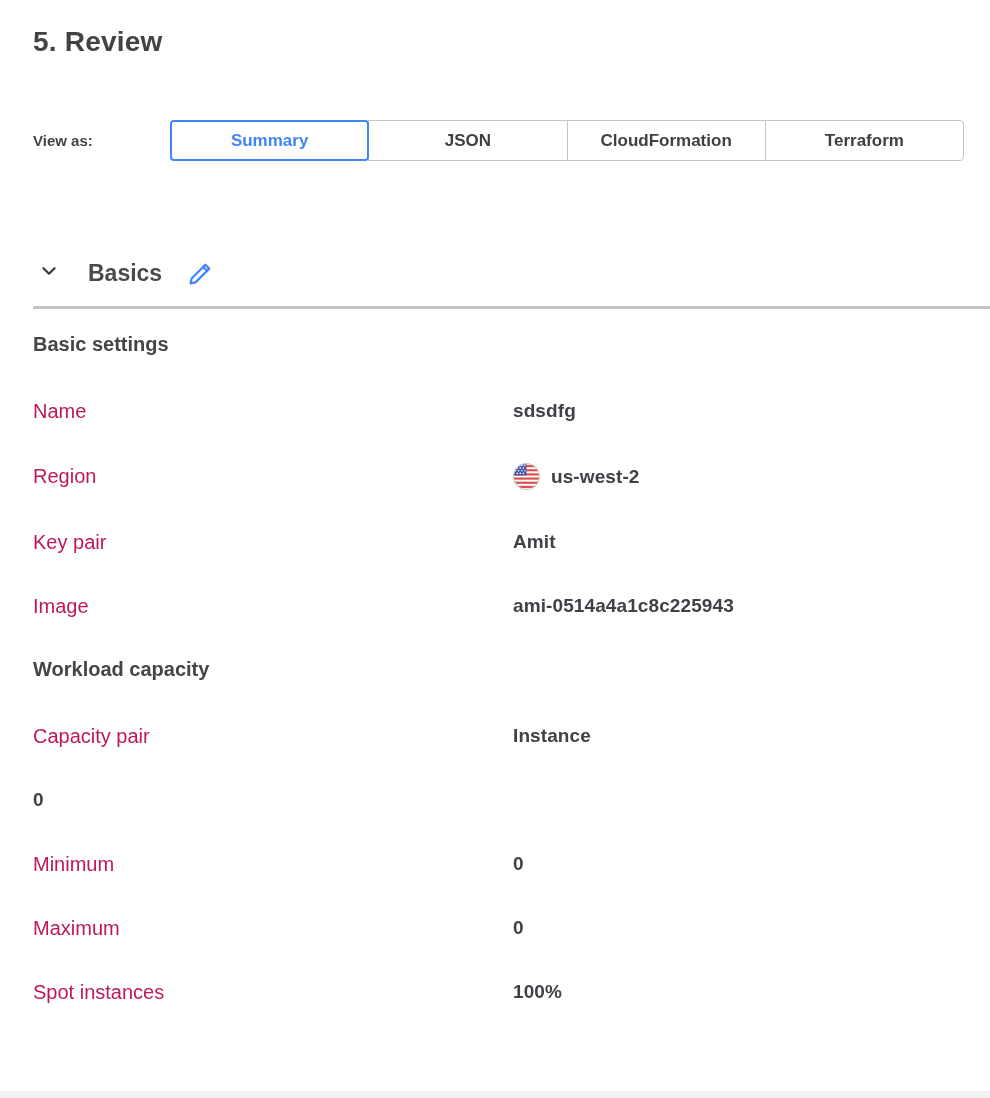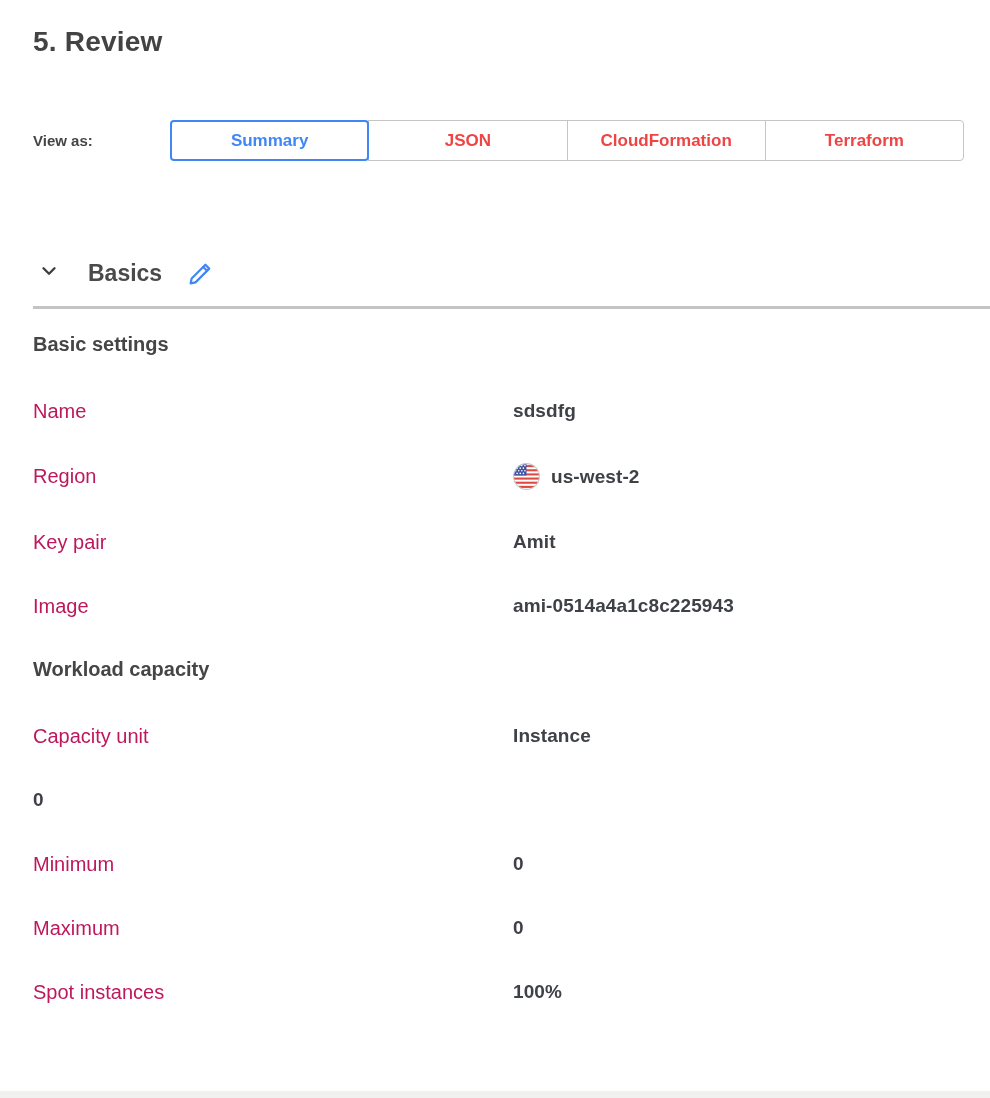--- a/index.html
+++ b/index.html
@@ -37,21 +37,21 @@
     padding-left: 20px;
   }
   .tab {
     width: 204px;
     height: 41px;
     background: #ffffff;
     border: 1px solid #c5c5c5;
     font-family: "Liberation Sans", sans-serif;
     font-size: 17px;
     font-weight: 700;
-    color: #ef4444;
+    color: #404040;
     display: flex;
     align-items: center;
     justify-content: center;
     cursor: pointer;
     margin-left: -1px;
   }
   .tab:first-child { margin-left: 0; }
   .tab.selected {
     border: 2px solid #4186f5;
     border-radius: 4px;
@@ -220,21 +220,21 @@
 </div>
 
 <div class="kv-row">
   <span class="kv-label">Image</span>
   <span class="kv-value">ami-0514a4a1c8c225943</span>
 </div>
 
 <h3 class="group-heading second">Workload capacity</h3>
 
 <div class="kv-row">
-  <span class="kv-label">Capacity unit</span>
+  <span class="kv-label">Capacity pair</span>
   <span class="kv-value">Instance</span>
 </div>
 
 <div class="kv-row">
   <span class="kv-value">0</span>
 </div>
 
 <div class="kv-row">
   <span class="kv-label">Minimum</span>
   <span class="kv-value">0</span>

